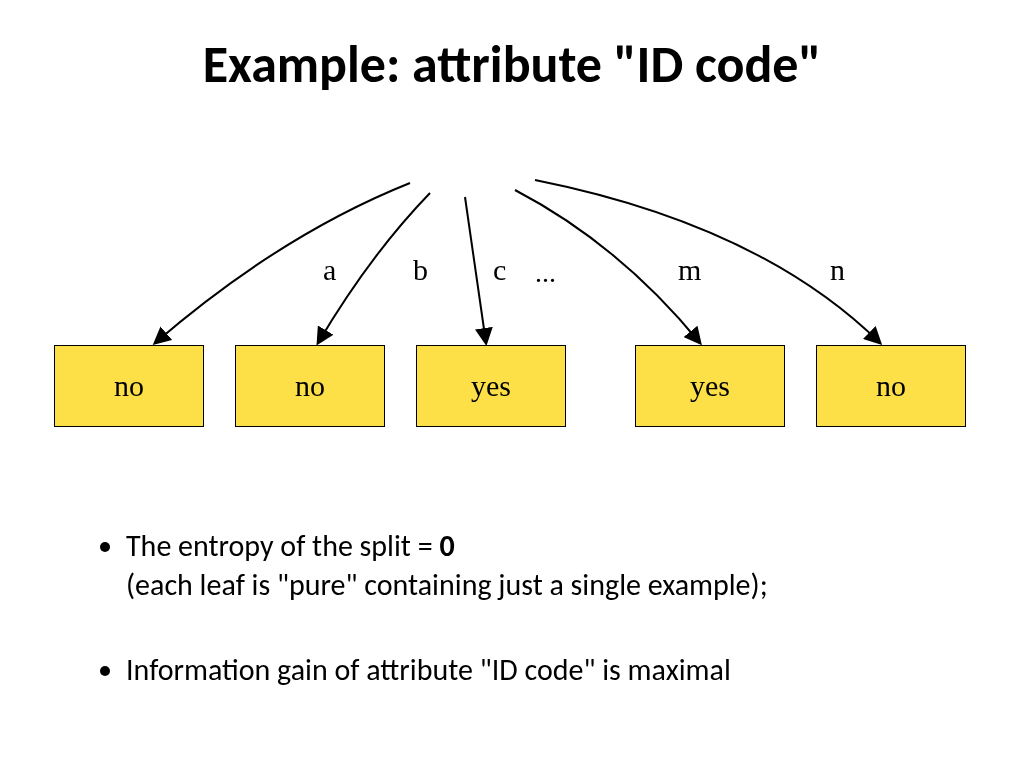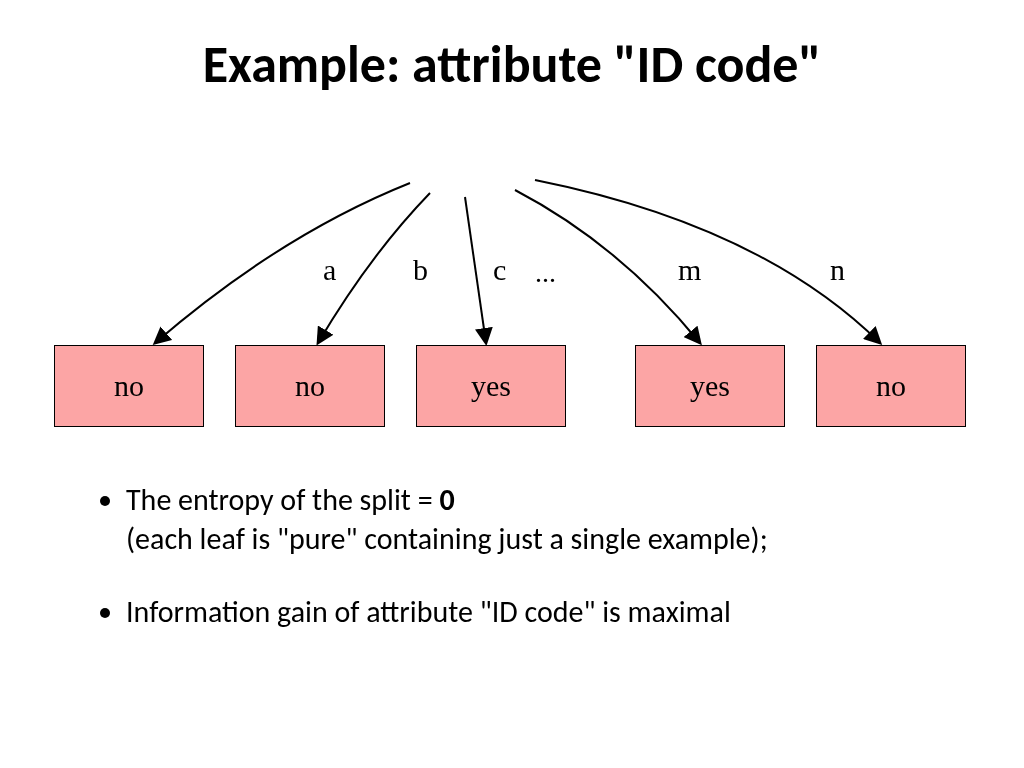--- a/index.html
+++ b/index.html
@@ -56,21 +56,21 @@
   .ellipsis {
     position: absolute;
     font-family: "Times New Roman", serif;
     font-size: 28px;
   }
   .leaf {
     position: absolute;
     top: 220px;
     width: 148px;
     height: 80px;
-    background: #fca5a5;
+    background: #fde047;
     border: 1px solid #000;
     display: flex;
     align-items: center;
     justify-content: center;
     font-family: "Times New Roman", serif;
     font-size: 30px;
   }
   .leaf.l0 { left: 54px; }
   .leaf.l1 { left: 235px; }
   .leaf.l2 { left: 416px; }
@@ -84,20 +84,21 @@
     font-size: 30px;
     line-height: 1.3;
   }
   .bullets ul {
     list-style: disc;
     margin: 0;
     padding-left: 28px;
   }
   .bullets li {
     margin-bottom: 34px;
+    margin-top: 46px;
   }
   svg.arrows {
     position: absolute;
     top: 0;
     left: 0;
     width: 1024px;
     height: 320px;
     pointer-events: none;
   }
 </style>

